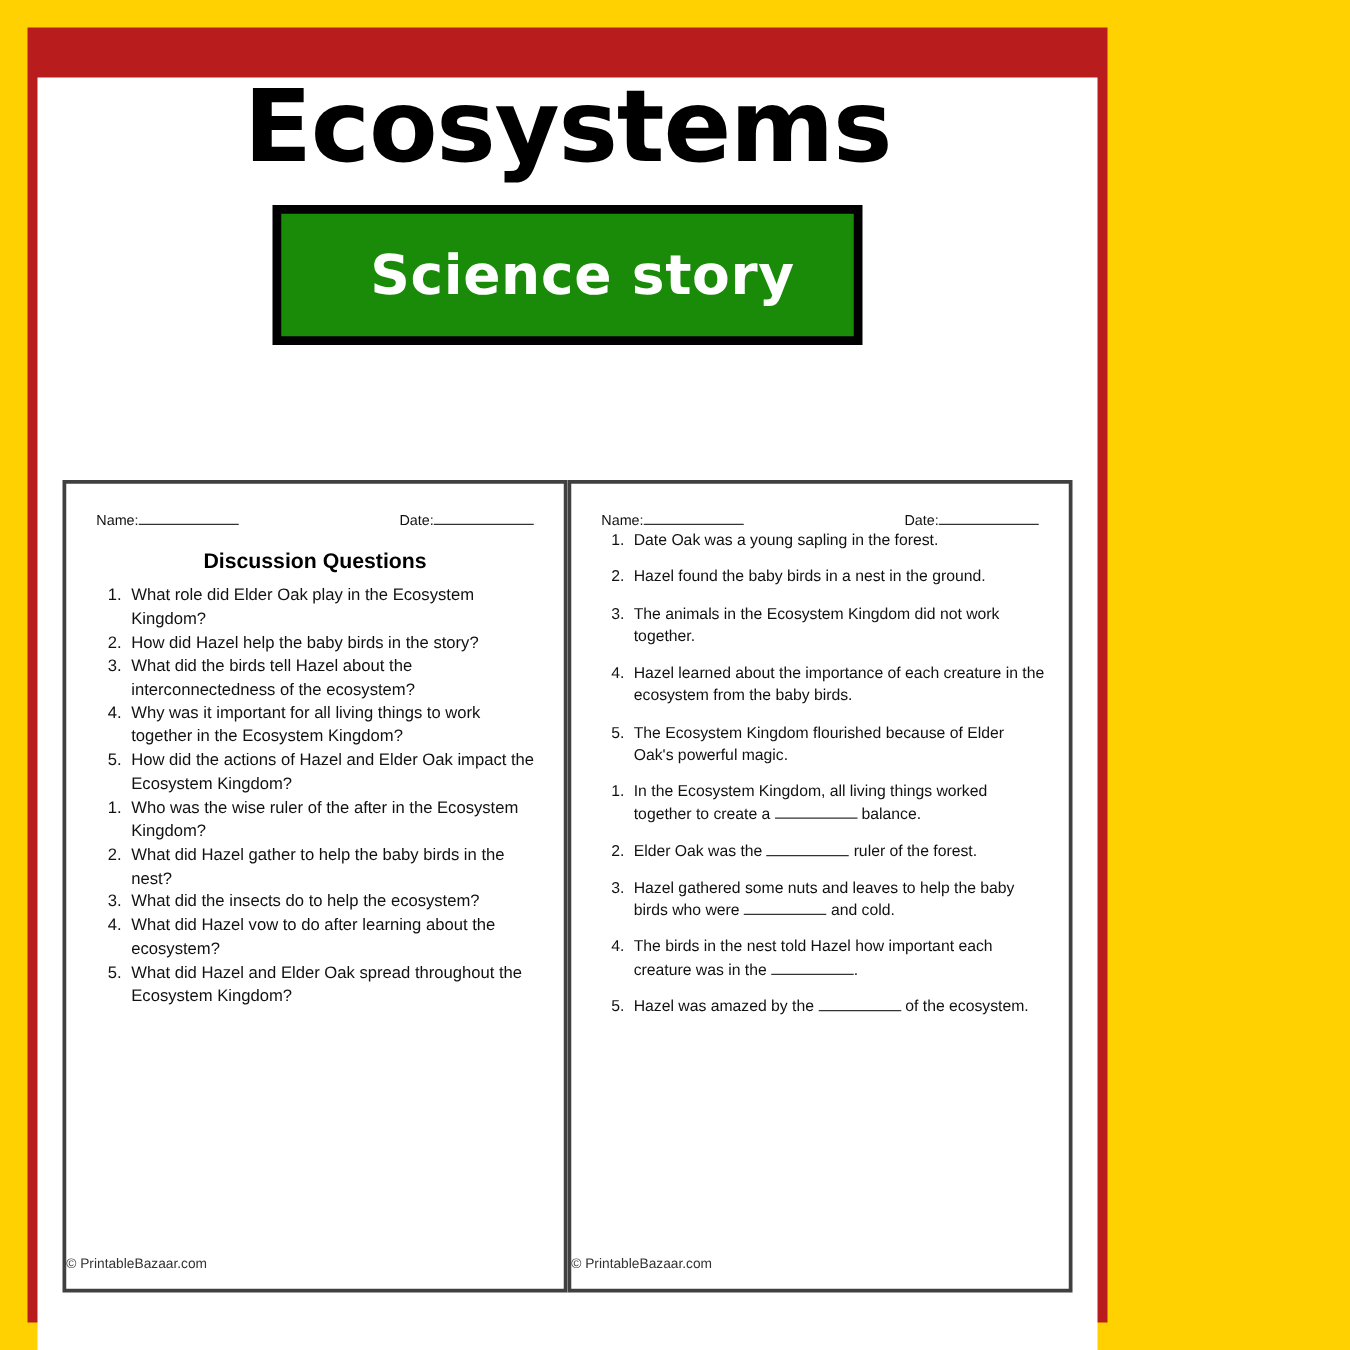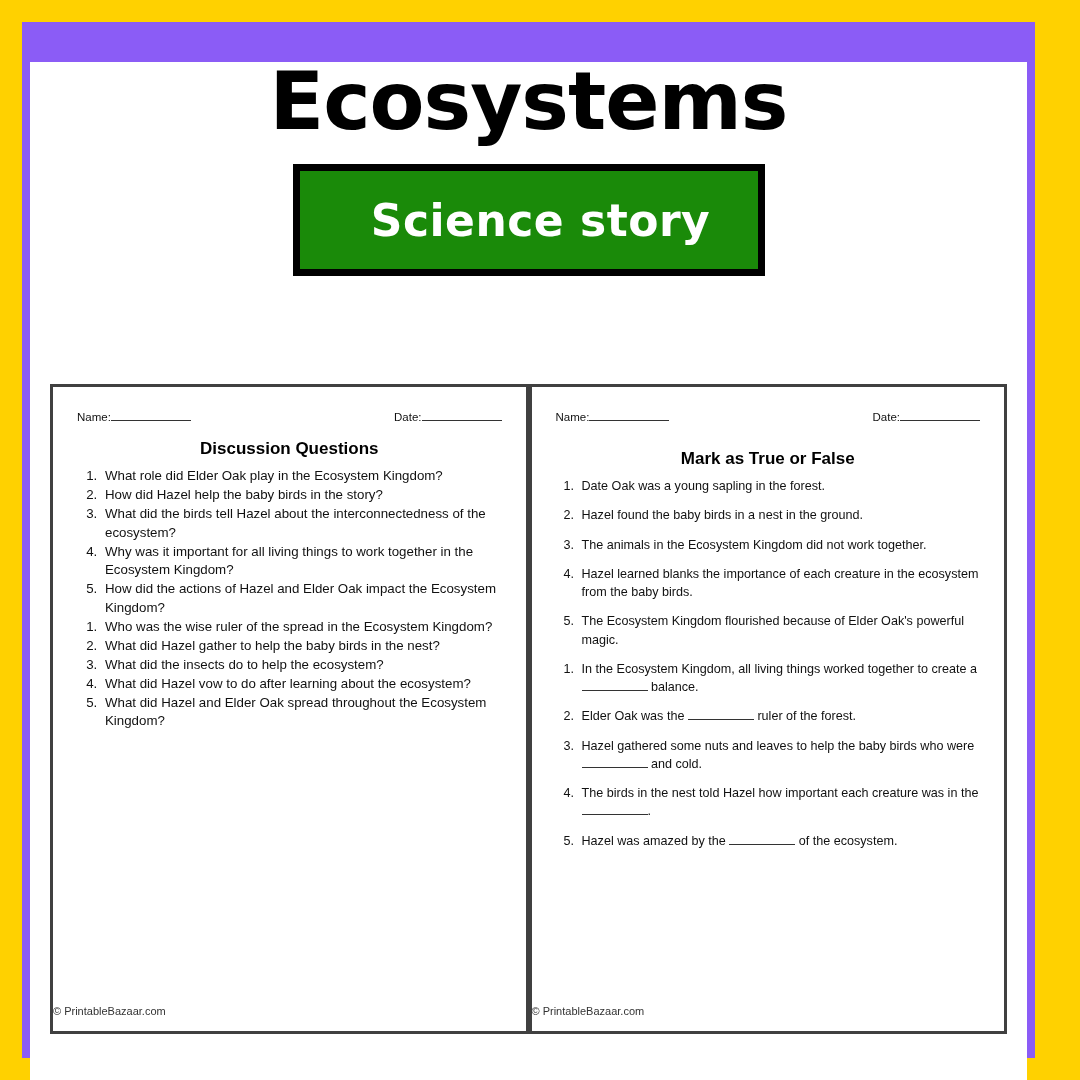--- a/index.html
+++ b/index.html
@@ -8,23 +8,23 @@
     width: 1080px;
     height: 1080px;
     background: #FFD100;
     font-family: "Liberation Sans", sans-serif;
     overflow: hidden;
   }
   .page-frame {
     position: absolute;
     left: 22px;
     top: 22px;
-    width: 1013px;
+    width: 864px;
     height: 1036px;
-    background: #8b5cf6;
+    background: #b91c1c;
     padding: 8px;
   }
   .page-inner {
     width: 100%;
     height: 100%;
     background: #ffffff;
     position: relative;
   }
 
   
@@ -145,42 +145,41 @@
         <div class="section-title">Discussion Questions</div>
         <ol class="qlist">
           <li>What role did Elder Oak play in the Ecosystem Kingdom?</li>
           <li>How did Hazel help the baby birds in the story?</li>
           <li>What did the birds tell Hazel about the interconnectedness of the ecosystem?</li>
           <li>Why was it important for all living things to work together in the Ecosystem Kingdom?</li>
           <li>How did the actions of Hazel and Elder Oak impact the Ecosystem Kingdom?</li>
         </ol>
 
         <ol class="qlist">
-          <li>Who was the wise ruler of the spread in the Ecosystem Kingdom?</li>
+          <li>Who was the wise ruler of the after in the Ecosystem Kingdom?</li>
           <li>What did Hazel gather to help the baby birds in the nest?</li>
           <li>What did the insects do to help the ecosystem?</li>
           <li>What did Hazel vow to do after learning about the ecosystem?</li>
           <li>What did Hazel and Elder Oak spread throughout the Ecosystem Kingdom?</li>
         </ol>
 
         <div class="footer">© PrintableBazaar.com</div>
       </div>
 
       <div class="sheet right">
         <div class="namedate">
           <span><span>Name:</span><span class="line"></span></span>
           <span><span>Date:</span><span class="line"></span></span>
         </div>
 
-        <div class="section-title" style="margin-top:26px;">Mark as True or False</div>
         <ol class="qlist spaced">
           <li>Date Oak was a young sapling in the forest.</li>
           <li>Hazel found the baby birds in a nest in the ground.</li>
           <li>The animals in the Ecosystem Kingdom did not work together.</li>
-          <li>Hazel learned blanks the importance of each creature in the ecosystem from the baby birds.</li>
+          <li>Hazel learned about the importance of each creature in the ecosystem from the baby birds.</li>
           <li>The Ecosystem Kingdom flourished because of Elder Oak's powerful magic.</li>
         </ol>
 
         <ol class="qlist spaced">
           <li>In the Ecosystem Kingdom, all living things worked together to create a <span class="blank"></span> balance.</li>
           <li>Elder Oak was the <span class="blank"></span> ruler of the forest.</li>
           <li>Hazel gathered some nuts and leaves to help the baby birds who were <span class="blank"></span> and cold.</li>
           <li>The birds in the nest told Hazel how important each creature was in the <span class="blank"></span>.</li>
           <li>Hazel was amazed by the <span class="blank"></span> of the ecosystem.</li>
         </ol>

